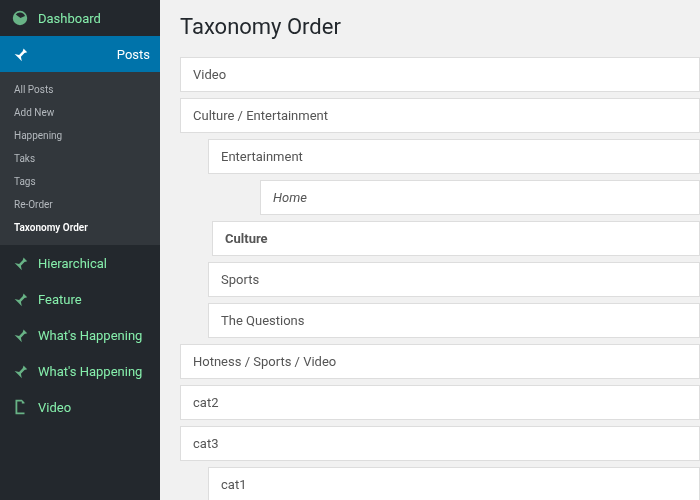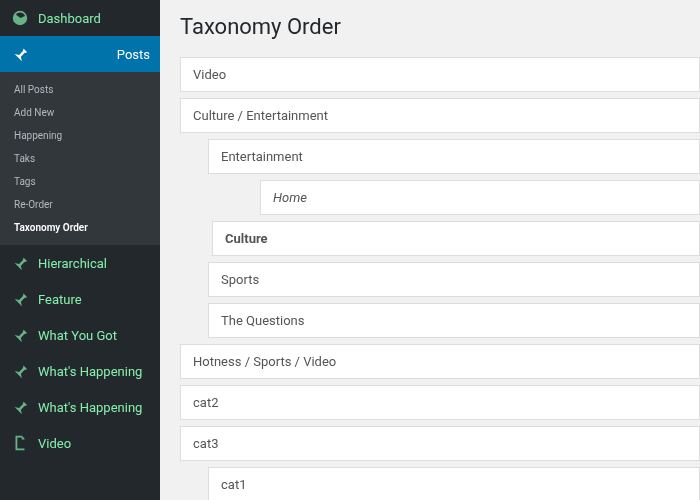--- a/index.html
+++ b/index.html
@@ -77,28 +77,20 @@
 
     <div class="menu-item">
       <span class="ic">
         <svg viewBox="0 0 20 20">
             <path d="M12 2l6 6-3 1-4 4 1 5-4-4-5 5 5-5-4-4 5 1 4-4 1-3-2-2z"></path>
           </svg>
       </span>
       <span>Feature</span>
     </div>
 
-    <div class="menu-item">
-      <span class="ic">
-        <svg viewBox="0 0 20 20">
-            <path d="M12 2l6 6-3 1-4 4 1 5-4-4-5 5 5-5-4-4 5 1 4-4 1-3-2-2z"></path>
-          </svg>
-      </span>
-      <span>What You Got</span>
-    </div>
 
     <div class="menu-item">
       <span class="ic">
         <svg viewBox="0 0 20 20">
             <path d="M12 2l6 6-3 1-4 4 1 5-4-4-5 5 5-5-4-4 5 1 4-4 1-3-2-2z"></path>
           </svg>
       </span>
       <span>What's Happening</span>
     </div>
 

